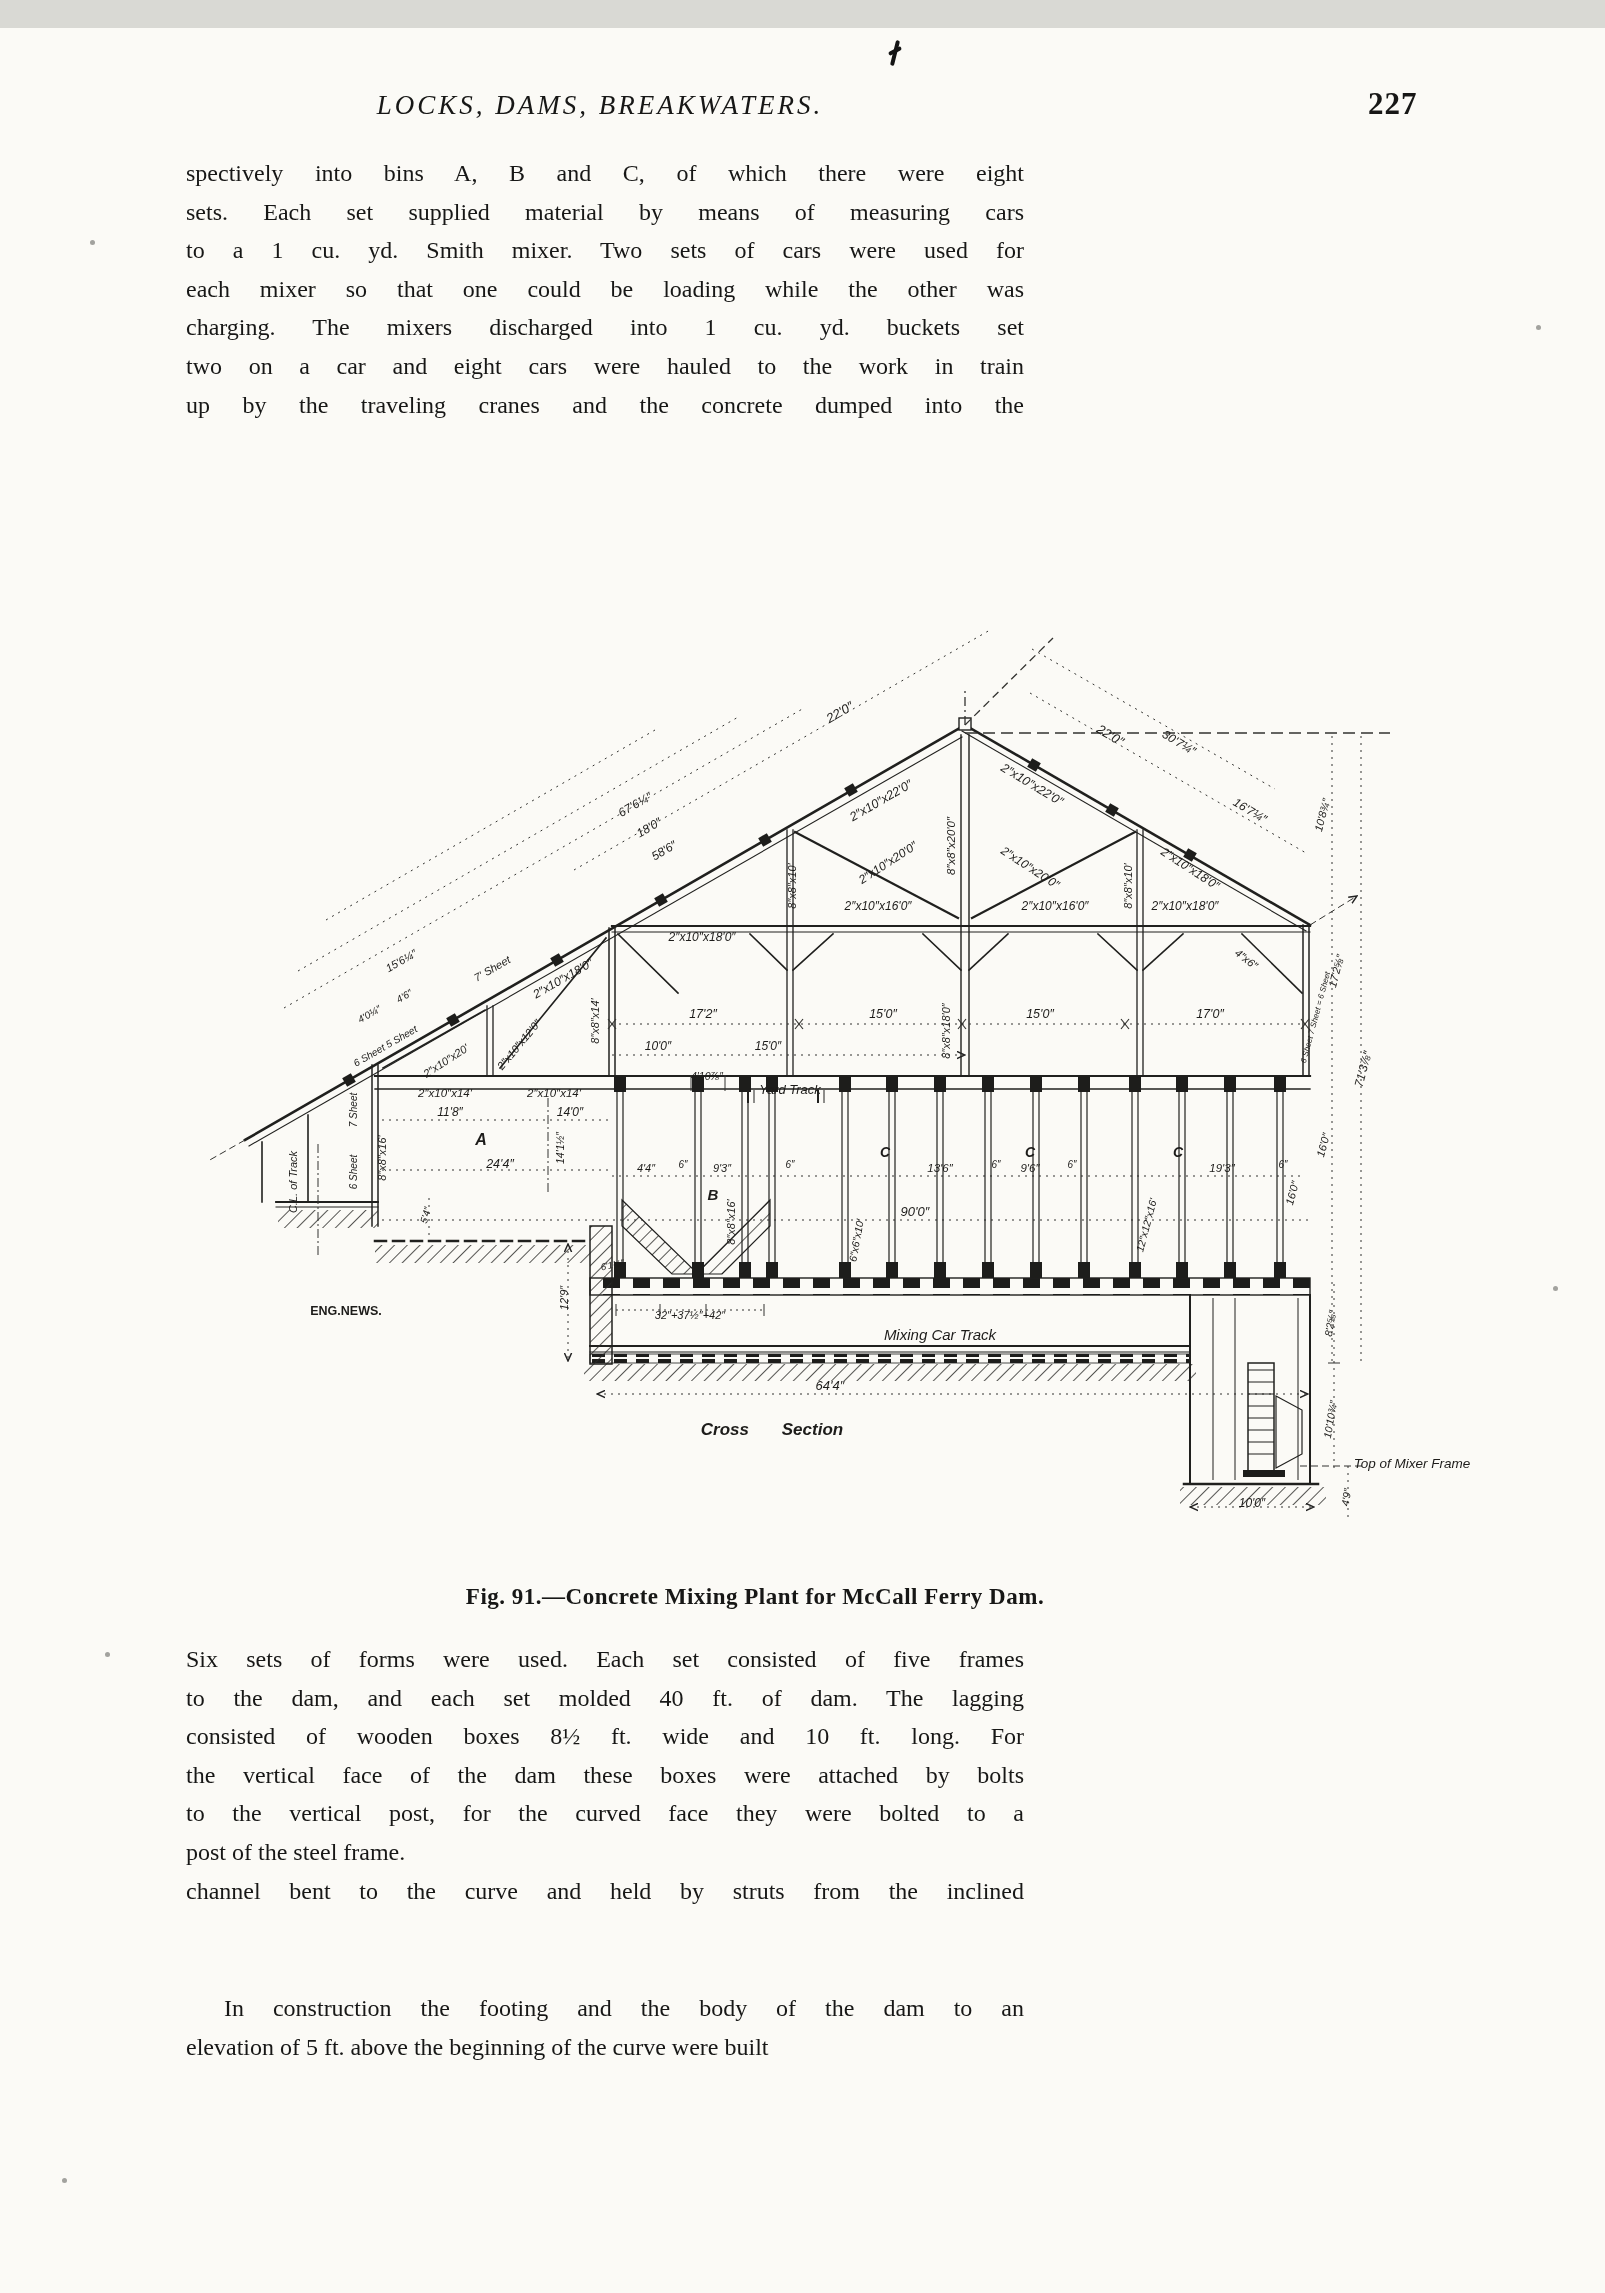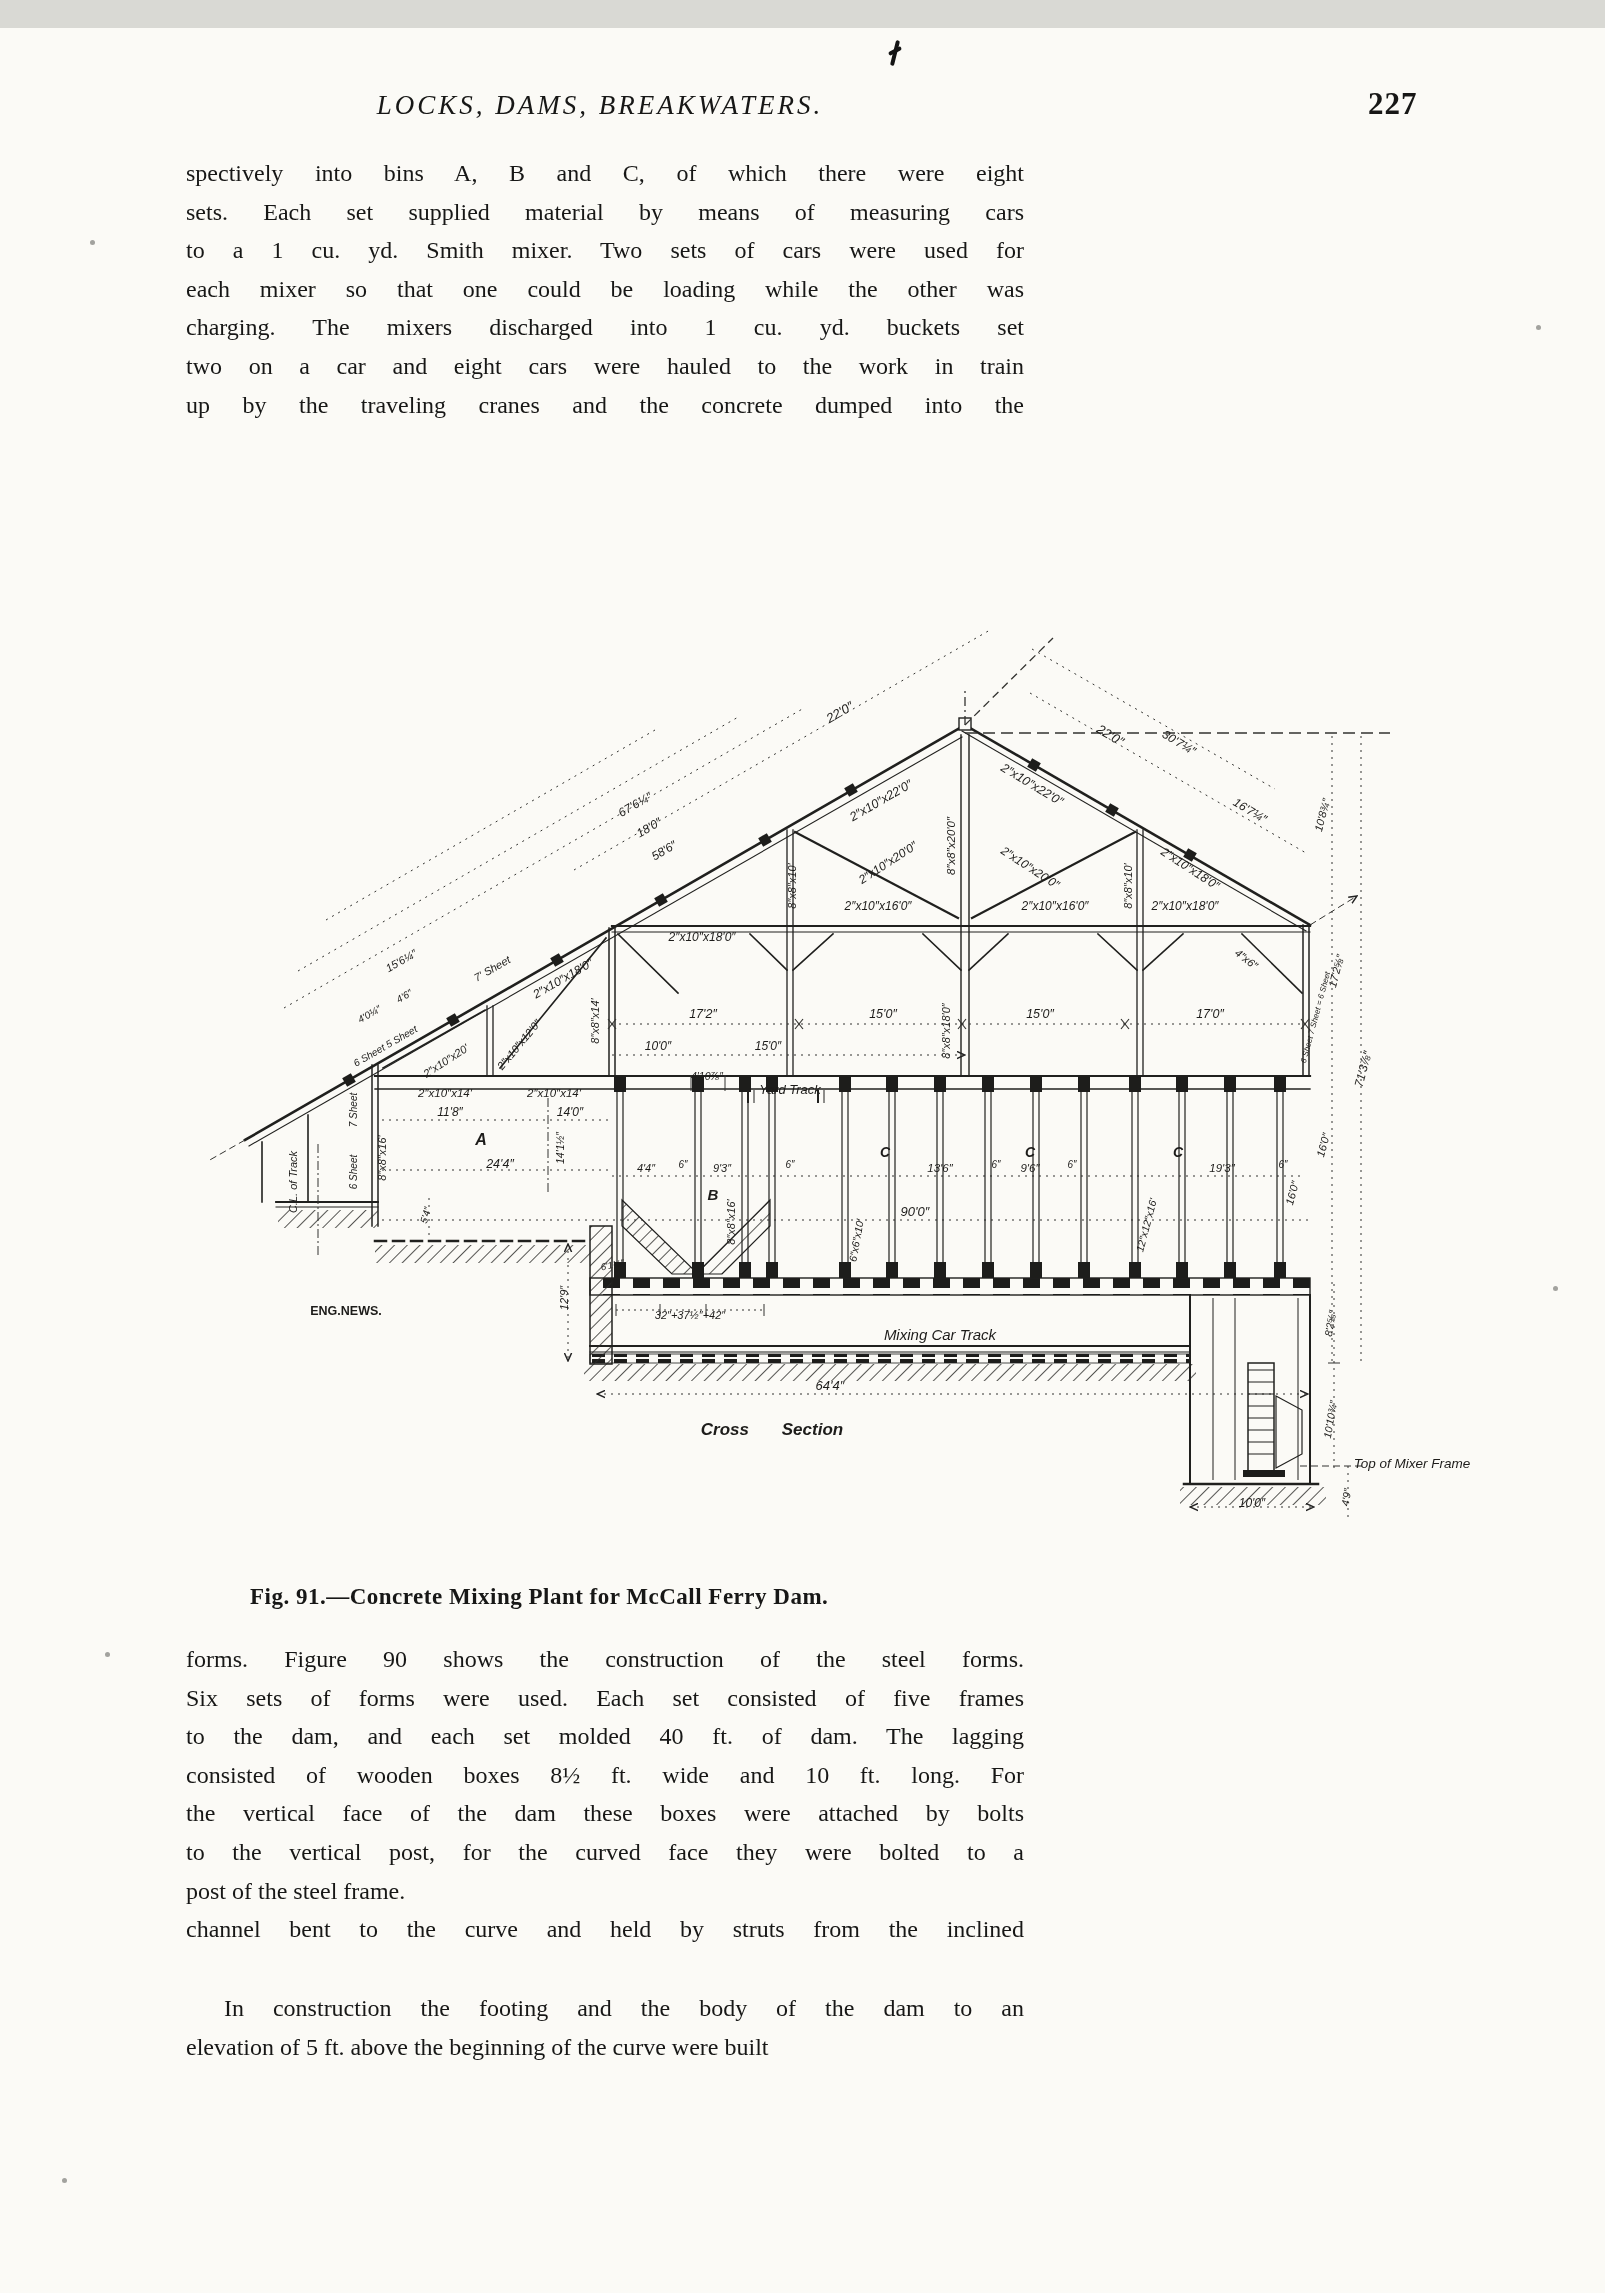--- a/index.html
+++ b/index.html
@@ -8,21 +8,21 @@
   .header-title{position:absolute;left:185px;top:62px;width:830px;text-align:center;
     font-style:italic;font-size:27px;letter-spacing:3px;white-space:nowrap;}
   .page-number{position:absolute;left:1368px;top:58px;font-size:31px;font-weight:bold;letter-spacing:1px;}
   .para{position:absolute;left:186px;width:838px;font-size:24px;line-height:38.6px;}
   .para .line{text-align:justify;text-align-last:justify;white-space:normal;}
   .para .line.last{text-align-last:left;}
   .para .line.indent{text-indent:38px;}
   #para1{top:126px;}
   #para2{top:1612px;}
   #para3{top:1961px;}
-  .caption{position:absolute;left:250px;top:1556px;width:1010px;
+  .caption{position:absolute;left:250px;top:1556px;width:1010px;text-align:center;
     font-size:23px;font-weight:bold;letter-spacing:.5px;}
   .figure-wrap{position:absolute;left:150px;top:430px;width:1455px;height:1085px;}
   svg text{fill:#1d1c1a;font-family:"Liberation Sans", sans-serif;}
   .ink-mark{position:absolute;left:886px;top:12px;width:18px;height:30px;}
   .ink-mark i{position:absolute;display:block;background:#141414;border-radius:2px;}
   .ink-mark i.s1{left:7px;top:0;width:4px;height:26px;transform:rotate(14deg);}
   .ink-mark i.s2{left:2px;top:9px;width:14px;height:4px;transform:rotate(-28deg);}
   .scan-bar{position:absolute;background:#0d0d0d;border-radius:4px;}
   .bar1{left:425px;top:2271px;width:1170px;height:8px;}
   .bar2{left:1048px;top:2268px;width:330px;height:13px;}
@@ -347,21 +347,20 @@
           <text transform="translate(1102,1049) rotate(0)" font-size="12" text-anchor="middle" font-style="italic">10'0″</text>
           <text transform="translate(147,724) rotate(-90)" font-size="11" text-anchor="middle" font-style="italic">C.L. of Track</text>
           <text transform="translate(196,857) rotate(0)" font-size="12.5" text-anchor="middle" font-weight="bold">ENG.NEWS.</text>
         </g>
     </svg>
   </div>
 
   <div class="caption">Fig. 91.—Concrete Mixing Plant for McCall Ferry Dam.</div>
 
   <div class="para" id="para2">
-    <div class="line">forms.  Figure 90 shows the construction of the steel forms.</div>
     <div class="line">Six sets of forms were used.  Each set consisted of five frames</div>
     <div class="line">to the dam, and each set molded 40 ft. of dam.  The lagging</div>
     <div class="line">consisted of wooden boxes 8½ ft. wide and 10 ft. long.  For</div>
     <div class="line">the vertical face of the dam these boxes were attached by bolts</div>
     <div class="line">to the vertical post, for the curved face they were bolted to a</div>
     <div class="line last">post of the steel frame.</div>
     <div class="line">channel bent to the curve and held by struts from the inclined</div>
   </div>
 
   <div class="para" id="para3">

